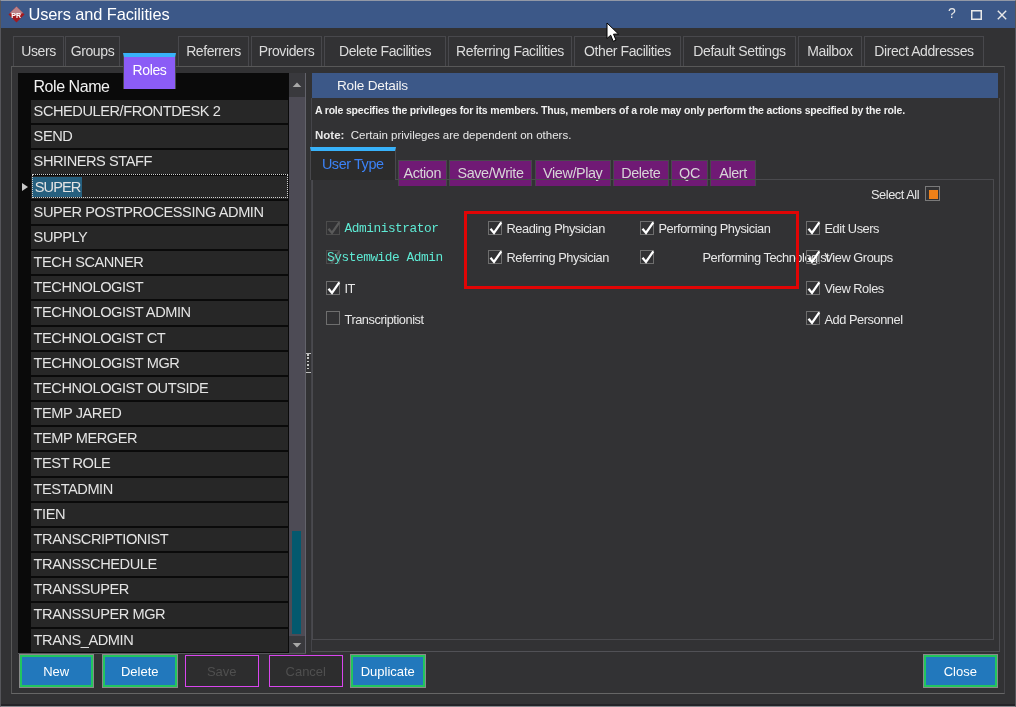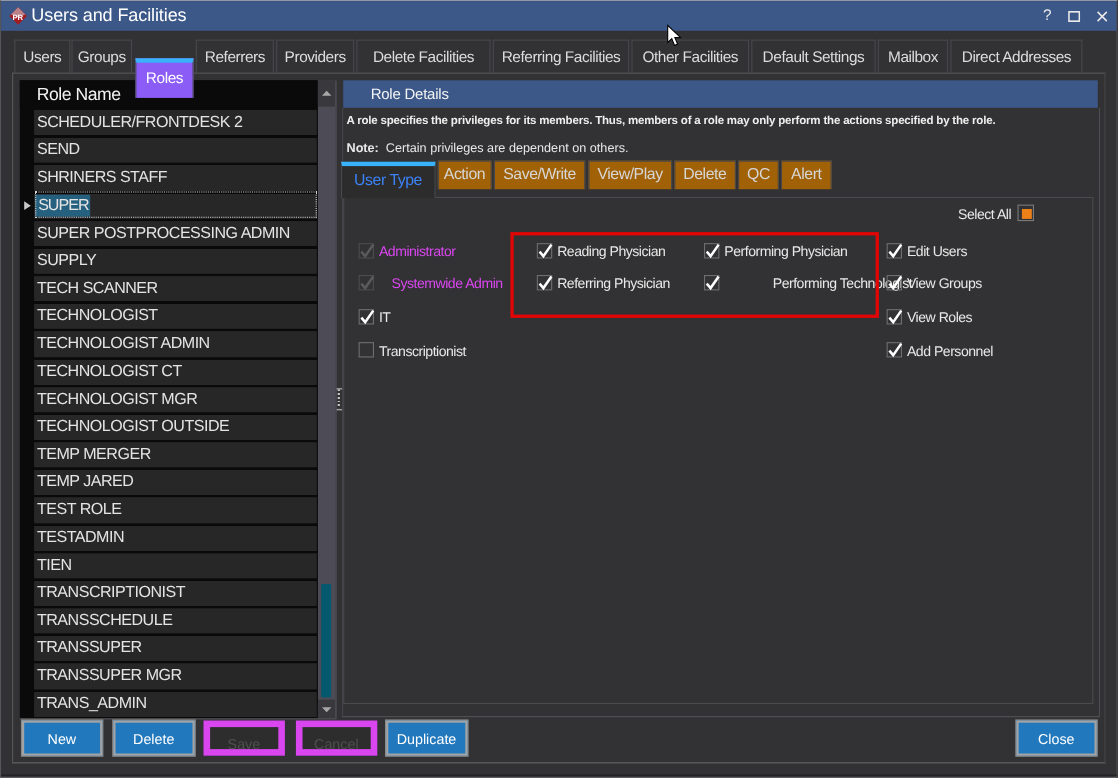--- a/index.html
+++ b/index.html
@@ -41,42 +41,42 @@
   #splitgrip { position:absolute; left:306px; top:352.5px; width:4.6px; height:20.5px;
                border-top:1.5px solid #bdbdbd; border-bottom:1.5px solid #bdbdbd; }
   #splitgrip::before { content:''; position:absolute; left:1.4px; top:0.6px; width:1.8px; height:16.5px;
                background-image:repeating-linear-gradient(#c6c6c6 0 1.6px, transparent 1.6px 3.4px); }
   
   #rdheader { position:absolute; left:312px; top:73px; width:686px; height:25px; background:#3c5888;
               color:#f4f4f4; font-size:13.6px; letter-spacing:-0.2px; line-height:25px; padding-left:25px; }
   #desc { position:absolute; left:315px; top:103.5px; font-size:10.5px; font-weight:bold; color:#efefef; letter-spacing:-0.19px; }
   #note { position:absolute; left:315px; top:129px; font-size:11.5px; color:#e8e8e8; }
   
-  .itab { position:absolute; top:146px; height:26px; background:#a16207;
+  .itab { position:absolute; top:160px; height:26px; background:#701a75;
           border:1px solid #48484c; border-bottom:none; color:#d6d6d6;
           font-size:14.4px; letter-spacing:-0.4px; text-align:center; line-height:24px; }
   .itab.active { top:147px; height:33px; background:#2c2c2c; color:#3b82f6; z-index:5;
                  border-top:4px solid #38b2fa; line-height:26px; }
   #itabpage { position:absolute; left:312px; top:179px; width:682px; height:461px;
               border:1px solid #4a4a4e; }
   
   .cb { position:absolute; width:14px; height:14px; border:1px solid #6e6e6e; background:transparent; }
   .cb svg { position:absolute; left:-1px; top:-4px; overflow:visible; }
   .cb.dis { border-color:#4c4c4c; }
   .cblabel { position:absolute; font-size:12.8px; letter-spacing:-0.45px; color:#e8e8e8; white-space:nowrap; margin-left:-1px; }
-  .cblabel.dis { color:#d946ef; }
+  .cblabel.dis { color:#5eead4;font-family:Liberation Mono, monospace; }
   #selectall-label { position:absolute; font-size:12.8px; letter-spacing:-0.45px; color:#e8e8e8; }
   #selectall-box { position:absolute; left:925px; top:186px; width:15px; height:15px; border:1px solid #7a7a7a; }
   #selectall-box .sq { position:absolute; left:2.5px; top:3px; width:9px; height:9px; background:#ee8018; }
   #redrect { position:absolute; left:464px; top:211px; width:335px; height:78px; border:3.2px solid #e10505; z-index:8; }
   
   .btn { position:absolute; top:655px; width:73.5px; height:32px; background:#2278bc;
-         border:2px solid #a3a3a3; box-shadow:0 0 0 1px #8a8a8a; color:#ffffff;
+         border:2px solid #22c55e; box-shadow:0 0 0 1px #8a8a8a; color:#ffffff;
          font-size:13px; text-align:center; line-height:29.5px; }
-  .btn.dis { background:#2d2d2e; border:6px solid #d946ef; box-shadow:none; color:#4f4f4f; line-height:31.5px; }
+  .btn.dis { background:#2d2d2e; border:1px solid #d946ef; box-shadow:none; color:#4f4f4f; line-height:31.5px; }
   #cursor { position:absolute; left:606px; top:22px; z-index:99; }
 </style>
 </head>
 <body>
 <div id="win"></div>
 <div id="titlebar"></div>
 <div class="abs" style="left:1px;top:704px;width:1014px;height:2px;background:#232327;"></div>
 <svg class="abs" style="left:8px;top:6px;z-index:2" width="17" height="17" viewBox="0 0 17 17">
   <polygon points="8.5,0.5 16.5,8.5 8.5,16.5 0.5,8.5" fill="#a21b20"></polygon>
   <polygon points="8.5,0.5 15.1,7.1 8.5,9.8 1.9,7.1" fill="#bb8188"></polygon>
@@ -113,22 +113,22 @@
     <div class="row">SHRINERS STAFF</div>
     <div class="row sel"><span class="hl">SUPER</span></div>
     <div class="row">SUPER POSTPROCESSING ADMIN</div>
     <div class="row">SUPPLY</div>
     <div class="row">TECH SCANNER</div>
     <div class="row">TECHNOLOGIST</div>
     <div class="row">TECHNOLOGIST ADMIN</div>
     <div class="row">TECHNOLOGIST CT</div>
     <div class="row">TECHNOLOGIST MGR</div>
     <div class="row">TECHNOLOGIST OUTSIDE</div>
+    <div class="row">TEMP JARED</div>
     <div class="row">TEMP MERGER</div>
-    <div class="row">TEMP JARED</div>
     <div class="row">TEST ROLE</div>
     <div class="row">TESTADMIN</div>
     <div class="row">TIEN</div>
     <div class="row">TRANSCRIPTIONIST</div>
     <div class="row">TRANSSCHEDULE</div>
     <div class="row">TRANSSUPER</div>
     <div class="row">TRANSSUPER MGR</div>
     <div class="row">TRANS_ADMIN</div>
   </div>
 <div id="selarrow"></div>
@@ -176,21 +176,21 @@
       <svg width="16" height="18" viewBox="0 0 16 18">
         <path d="M2.5 10.8 L6 14.9 L13.3 4.4" stroke="#5a5a5a" stroke-width="2.3" fill="none"></path>
       </svg>
     </div>
     <div class="cblabel dis" style="left: 345.5px; top: 221px;">Administrator</div>
     <div class="cb dis" style="left: 326px; top: 249.5px;">
       <svg width="16" height="18" viewBox="0 0 16 18">
         <path d="M2.5 10.8 L6 14.9 L13.3 4.4" stroke="#5a5a5a" stroke-width="2.3" fill="none"></path>
       </svg>
     </div>
-    <div class="cblabel dis" style="left: 357px; top: 250px;">Systemwide Admin</div>
+    <div class="cblabel dis" style="left: 328px; top: 250px;">Systemwide Admin</div>
     <div class="cb" style="left: 326px; top: 280.5px;">
       <svg width="16" height="18" viewBox="0 0 16 18">
         <path d="M2.5 10.8 L6 14.9 L13.3 4.4" stroke="#ffffff" stroke-width="2.3" fill="none"></path>
       </svg>
     </div>
     <div class="cblabel" style="left: 345.5px; top: 281px;">IT</div>
     <div class="cb" style="left: 326px; top: 311px;"></div>
     <div class="cblabel" style="left: 345.5px; top: 311.5px;">Transcriptionist</div>
     <div class="cb" style="left: 488px; top: 220.5px;">
       <svg width="16" height="18" viewBox="0 0 16 18">

